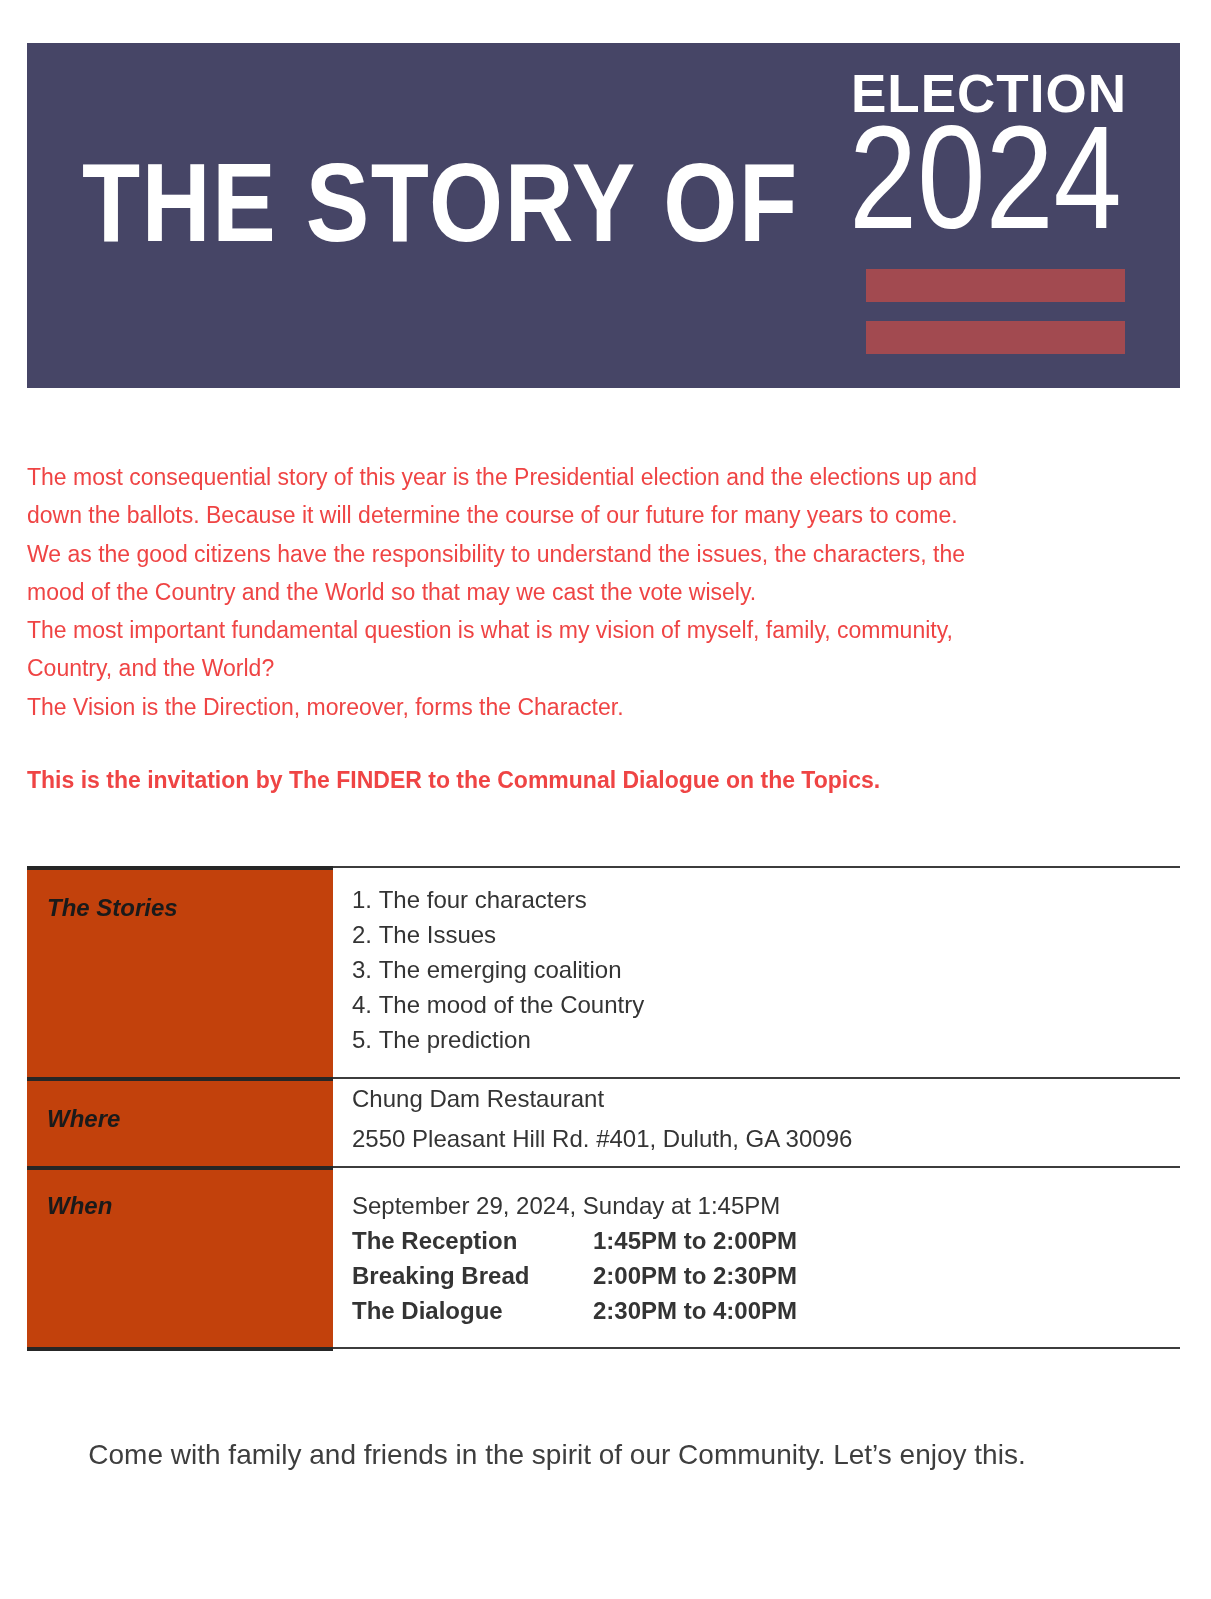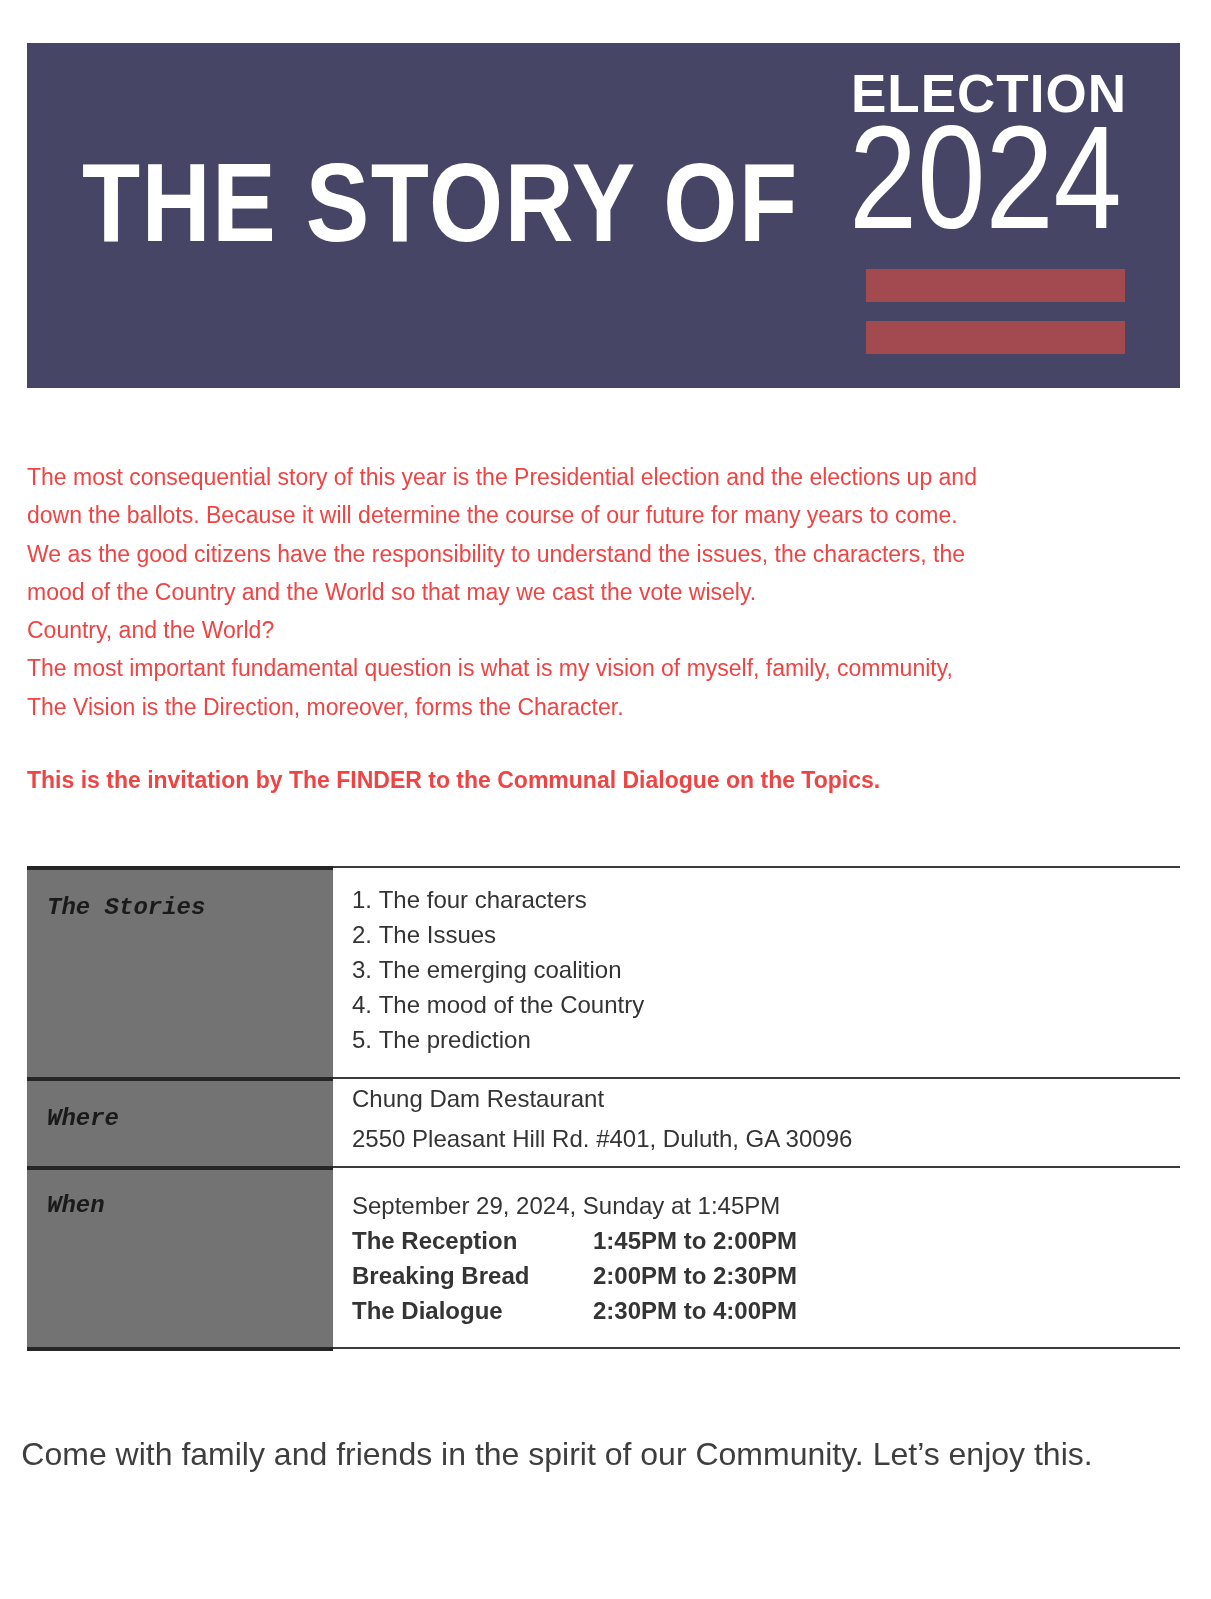--- a/index.html
+++ b/index.html
@@ -75,29 +75,28 @@
   
   .info-table {
     position: absolute;
     left: 27px; top: 866px;
     width: 1153px;
   }
   .info-row { display: flex; align-items: stretch; }
   .cell-label {
     width: 306px;
     flex: 0 0 306px;
-    background: #737373;
+    background: #c2410c;
     border-top: 4px solid #262626;
     padding-left: 20px;
     font-size: 24px;
     font-weight: 700;
     font-style: italic;
     color: #1a1a1a;
     line-height: 35px;
-    font-family: Liberation Mono, monospace;
   }
   .cell-content {
     flex: 1;
     background: #ffffff;
     border-top: 2px solid #3c3c3c;
     padding-left: 19px;
     font-size: 24px;
     color: #343434;
     line-height: 35px;
   }
@@ -117,43 +116,43 @@
   .table-bottom { display: flex; }
   .table-bottom .seg-left  { width: 306px; flex: 0 0 306px; height: 4px; background: #262626; }
   .table-bottom .seg-right { flex: 1; height: 2px; background: #3c3c3c; }
 
   
   .footer {
     position: absolute;
     left: 0; top: 1437px;
     width: 1114px;
     text-align: center;
-    font-size: 32px;
+    font-size: 28px;
     line-height: 35px;
     color: #3e3e3e;
   }
 </style>
 </head>
 <body>
 
 <div class="banner">
   <div class="banner-title">THE STORY OF</div>
   <div class="banner-election">ELECTION</div>
   <div class="banner-year">2024</div>
   <div class="stripe stripe-1"></div>
   <div class="stripe stripe-2"></div>
 </div>
 
 <div class="intro">
   <div>The most consequential story of this year is the Presidential election and the elections up and</div>
   <div>down the ballots. Because it will determine the course of our future for many years to come.</div>
   <div>We as the good citizens have the responsibility to understand the issues, the characters, the</div>
   <div>mood of the Country and the World so that may we cast the vote wisely.</div>
+  <div>The most important fundamental question is what is my vision of myself, family, community,</div>
   <div>Country, and the World?</div>
-  <div>The most important fundamental question is what is my vision of myself, family, community,</div>
   <div>The Vision is the Direction, moreover, forms the Character.</div>
   <div class="intro-invitation">This is the invitation by The FINDER to the Communal Dialogue on the Topics.</div>
 </div>
 
 <div class="info-table">
 
   <div class="info-row row-stories">
     <div class="cell-label">The Stories</div>
     <div class="cell-content">
       <ol class="stories-list">

